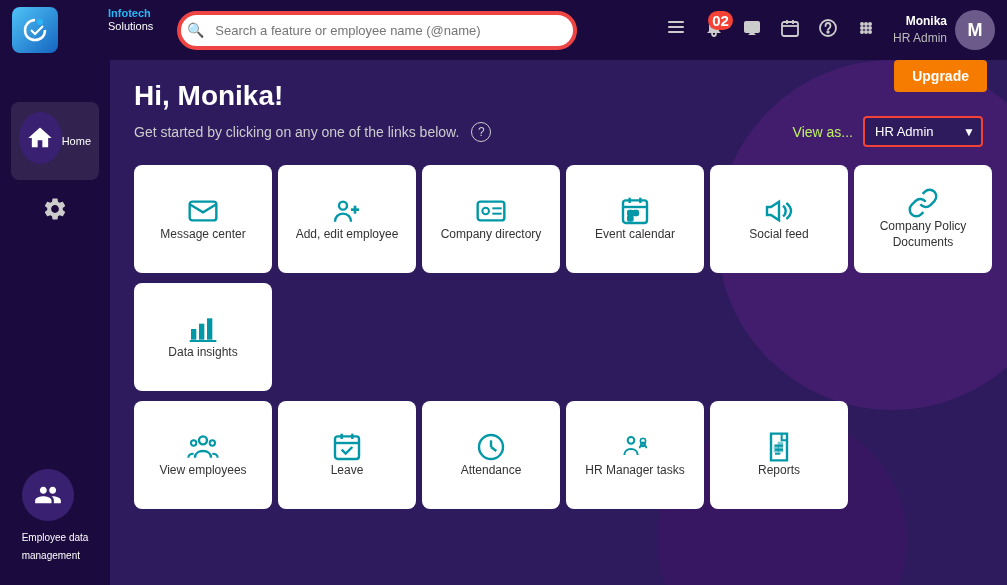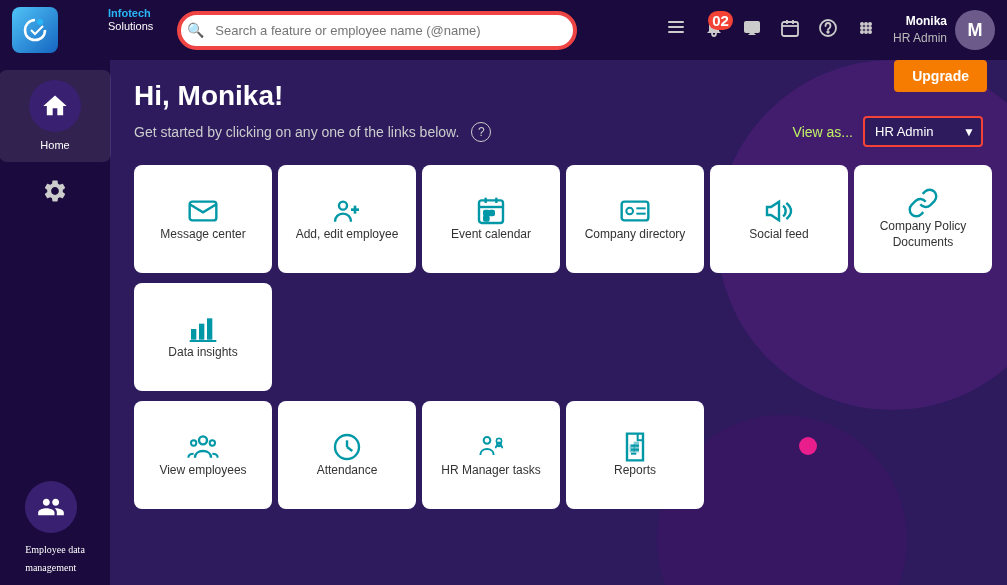--- a/index.html
+++ b/index.html
@@ -198,27 +198,28 @@
       background: #1a0a3d;
       display: flex;
       flex-direction: column;
       align-items: center;
       padding-top: 10px;
       gap: 4px;
     }
 
     .sidebar-item {
       display: flex;
-      flex-direction: column;
+      flex-direction: row;
       align-items: center;
       padding: 10px 8px;
       cursor: pointer;
       border-radius: 8px;
-      width: 112px;
-      color: white;
+      width: 88px;
+      color: white;
+      margin-top: 32px;
     }
 
     .sidebar-item.active {
       background: rgba(255,255,255,0.1);
     }
 
     .sidebar-icon-circle {
       width: 52px;
       height: 52px;
       border-radius: 50%;
@@ -480,21 +481,21 @@
       </div>
       <span class="sidebar-label">Home</span>
     </div>
 
     <div class="gear-sidebar">
       <svg width="26" height="26" fill="#ccc" viewBox="0 0 24 24">
         <path d="M19.14 12.94c.04-.3.06-.61.06-.94 0-.32-.02-.64-.07-.94l2.03-1.58c.18-.14.23-.41.12-.61l-1.92-3.32c-.12-.22-.37-.29-.59-.22l-2.39.96c-.5-.38-1.03-.7-1.62-.94l-.36-2.54c-.04-.24-.24-.41-.48-.41h-3.84c-.24 0-.43.17-.47.41l-.36 2.54c-.59.24-1.13.57-1.62.94l-2.39-.96c-.22-.08-.47 0-.59.22L2.74 8.87c-.12.21-.08.47.12.61l2.03 1.58c-.05.3-.09.63-.09.94s.02.64.07.94l-2.03 1.58c-.18.14-.23.41-.12.61l1.92 3.32c.12.22.37.29.59.22l2.39-.96c.5.38 1.03.7 1.62.94l.36 2.54c.05.24.24.41.48.41h3.84c.24 0 .44-.17.47-.41l.36-2.54c.59-.24 1.13-.56 1.62-.94l2.39.96c.22.08.47 0 .59-.22l1.92-3.32c.12-.22.07-.47-.12-.61l-2.01-1.58zM12 15.6c-1.98 0-3.6-1.62-3.6-3.6s1.62-3.6 3.6-3.6 3.6 1.62 3.6 3.6-1.62 3.6-3.6 3.6z"></path>
       </svg>
     </div>
 
-    <div style="margin-top: auto; padding-bottom: 10px; font-family: Liberation Serif, serif;">
+    <div style="margin-top: auto; padding-bottom: 22px;">
       <div class="sidebar-icon-circle">
         <svg width="28" height="28" fill="white" viewBox="0 0 24 24">
           <path d="M16 11c1.66 0 2.99-1.34 2.99-3S17.66 5 16 5c-1.66 0-3 1.34-3 3s1.34 3 3 3zm-8 0c1.66 0 2.99-1.34 2.99-3S9.66 5 8 5C6.34 5 5 6.34 5 8s1.34 3 3 3zm0 2c-2.33 0-7 1.17-7 3.5V19h14v-2.5c0-2.33-4.67-3.5-7-3.5zm8 0c-.29 0-.62.02-.97.05 1.16.84 1.97 1.97 1.97 3.45V19h6v-2.5c0-2.33-4.67-3.5-7-3.5z"></path>
         </svg>
       </div>
       <span class="sidebar-label" style="font-size:10px; margin-top:4px;">Employee data<br>management</span>
     </div>
   </div>
 
   <div class="content">
@@ -530,43 +531,43 @@
           <circle cx="9" cy="8" r="3" stroke="#0097a7" stroke-width="1.8" fill="none"></circle>
           <path d="M3 20 C3 16.5 5.5 14 9 14 C12.5 14 15 16.5 15 20" stroke="#0097a7" stroke-width="1.8" fill="none"></path>
           <line x1="18" y1="8" x2="18" y2="14" stroke="#0097a7" stroke-width="2"></line>
           <line x1="15" y1="11" x2="21" y2="11" stroke="#0097a7" stroke-width="2"></line>
         </svg>
         <span class="tile-label">Add, edit employee</span>
       </div>
 
       <div class="tile">
         <svg class="icon-svg" viewBox="0 0 24 24">
+          <rect x="2" y="5" width="20" height="14" rx="2" stroke="#0097a7" stroke-width="1.8" fill="none"></rect>
+          <circle cx="8" cy="12" r="2.5" stroke="#0097a7" stroke-width="1.5" fill="none"></circle>
+          <line x1="13" y1="10" x2="20" y2="10" stroke="#0097a7" stroke-width="1.5"></line>
+          <line x1="13" y1="14" x2="20" y2="14" stroke="#0097a7" stroke-width="1.5"></line>
+        </svg>
+        <span class="tile-label">Company directory</span>
+      </div>
+
+      <div class="tile">
+        <svg class="icon-svg" viewBox="0 0 24 24">
           <rect x="3" y="4" width="18" height="17" rx="2" stroke="#0097a7" stroke-width="1.8" fill="none"></rect>
           <line x1="3" y1="9" x2="21" y2="9" stroke="#0097a7" stroke-width="1.8"></line>
           <line x1="8" y1="2" x2="8" y2="6" stroke="#0097a7" stroke-width="1.8"></line>
           <line x1="16" y1="2" x2="16" y2="6" stroke="#0097a7" stroke-width="1.8"></line>
           <rect x="7" y="12" width="3" height="3" rx="0.5" fill="#0097a7"></rect>
           <rect x="11" y="12" width="3" height="3" rx="0.5" fill="#0097a7"></rect>
           <rect x="7" y="16" width="3" height="3" rx="0.5" fill="#0097a7"></rect>
         </svg>
         <span class="tile-label">Event calendar</span>
       </div>
 
       <div class="tile">
         <svg class="icon-svg" viewBox="0 0 24 24">
-          <rect x="2" y="5" width="20" height="14" rx="2" stroke="#0097a7" stroke-width="1.8" fill="none"></rect>
-          <circle cx="8" cy="12" r="2.5" stroke="#0097a7" stroke-width="1.5" fill="none"></circle>
-          <line x1="13" y1="10" x2="20" y2="10" stroke="#0097a7" stroke-width="1.5"></line>
-          <line x1="13" y1="14" x2="20" y2="14" stroke="#0097a7" stroke-width="1.5"></line>
-        </svg>
-        <span class="tile-label">Company directory</span>
-      </div>
-
-      <div class="tile">
-        <svg class="icon-svg" viewBox="0 0 24 24">
           <path d="M3 9 L3 15 L6 15 L12 19 L12 5 L6 9 Z" stroke="#0097a7" stroke-width="1.8" fill="none"></path>
           <path d="M15 8 C16.5 9 17 10.5 17 12 C17 13.5 16.5 15 15 16" stroke="#0097a7" stroke-width="1.8" fill="none"></path>
           <path d="M17.5 6 C20 8 21 10 21 12 C21 14 20 16 17.5 18" stroke="#0097a7" stroke-width="1.8" fill="none"></path>
         </svg>
         <span class="tile-label">Social feed</span>
       </div>
 
       <div class="tile">
         <svg class="icon-svg" viewBox="0 0 24 24">
           <path d="M10 13a5 5 0 0 0 7.54.54l3-3a5 5 0 0 0-7.07-7.07l-1.72 1.71" stroke="#0097a7" stroke-width="1.8" fill="none"></path>
@@ -596,20 +597,30 @@
           <circle cx="12" cy="7" r="3" stroke="#0097a7" stroke-width="1.8" fill="none"></circle>
           <circle cx="5" cy="9" r="2" stroke="#0097a7" stroke-width="1.5" fill="none"></circle>
           <circle cx="19" cy="9" r="2" stroke="#0097a7" stroke-width="1.5" fill="none"></circle>
           <path d="M6 20 C6 17 8.5 15 12 15 C15.5 15 18 17 18 20" stroke="#0097a7" stroke-width="1.8" fill="none"></path>
           <path d="M1 20 C1 18 2.5 17 5 17" stroke="#0097a7" stroke-width="1.5" fill="none"></path>
           <path d="M23 20 C23 18 21.5 17 19 17" stroke="#0097a7" stroke-width="1.5" fill="none"></path>
         </svg>
         <span class="tile-label">View employees</span>
       </div>
 
+      <div class="tile">
+        <svg class="icon-svg" viewBox="0 0 24 24">
+          <rect x="3" y="4" width="18" height="17" rx="2" stroke="#0097a7" stroke-width="1.8" fill="none"></rect>
+          <line x1="3" y1="9" x2="21" y2="9" stroke="#0097a7" stroke-width="1.8"></line>
+          <line x1="8" y1="2" x2="8" y2="6" stroke="#0097a7" stroke-width="1.8"></line>
+          <line x1="16" y1="2" x2="16" y2="6" stroke="#0097a7" stroke-width="1.8"></line>
+          <path d="M8 14 L11 17 L16 12" stroke="#0097a7" stroke-width="1.8" fill="none"></path>
+        </svg>
+        <span class="tile-label">Leave</span>
+      </div>
 
       <div class="tile">
         <svg class="icon-svg" viewBox="0 0 24 24">
           <circle cx="12" cy="12" r="9" stroke="#0097a7" stroke-width="1.8" fill="none"></circle>
           <line x1="12" y1="7" x2="12" y2="12" stroke="#0097a7" stroke-width="1.8"></line>
           <line x1="12" y1="12" x2="16" y2="15" stroke="#0097a7" stroke-width="1.8"></line>
         </svg>
         <span class="tile-label">Attendance</span>
       </div>
 

